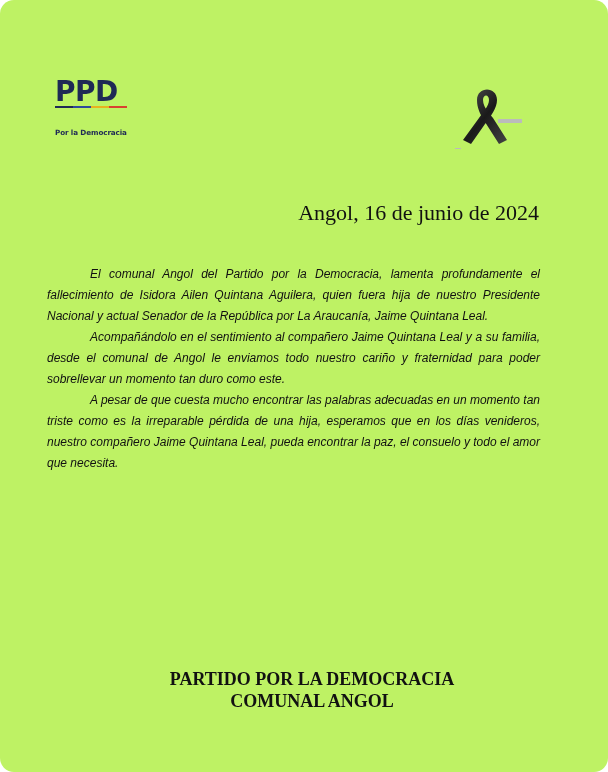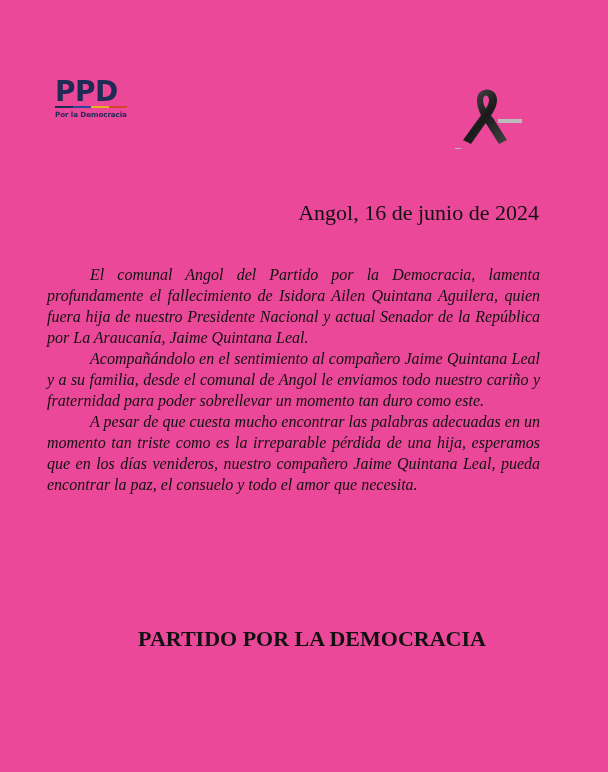--- a/index.html
+++ b/index.html
@@ -1,47 +1,47 @@
 <!DOCTYPE html>
 <html><head>
   <meta charset="utf-8">
   <style>
     html, body { margin: 0; padding: 0; background: #ffffff; }
     body { width: 608px; height: 772px; position: relative; overflow: hidden; }
-    .page { position: absolute; left: 0; top: 0; width: 608px; height: 772px; background: #ec4899; }
+    .page { position: absolute; left: 0; top: 0; width: 608px; height: 772px; background: #bef264; border-radius: 14px; }
 
     .logo { position: absolute; left: 55px; top: 78px; width: 80px; }
     .logo-letters {
       font-family: "DejaVu Sans", sans-serif; font-weight: bold; font-size: 28px;
       color: #1f2a55; letter-spacing: -0.5px; line-height: 28px; height: 27px;
     }
     .logo-bar { display: flex; height: 2px; width: 72px; margin-top: 1px; }
     .logo-bar span { flex: 1; height: 2px; }
     .logo-sub {
       font-family: "DejaVu Sans", sans-serif; font-weight: bold; font-size: 7.2px;
-      color: #1f2a55; margin-top: 2px; white-space: nowrap; letter-spacing: -0.1px;
+      color: #1f2a55; margin-top: 20px; white-space: nowrap; letter-spacing: -0.1px;
     }
 
     .ribbon { position: absolute; left: 455px; top: 82px; width: 80px; height: 70px; }
 
     .date {
       position: absolute; right: 69px; top: 200px;
       font-family: "Liberation Serif", serif; font-size: 22px; color: #111;
     }
 
     .body-text {
       position: absolute; left: 47px; top: 264px; width: 493px;
-      font-family: Liberation Serif, serif; font-style: italic; font-size: 16px;
+      font-family: Liberation Sans, sans-serif; font-style: italic; font-size: 12px;
       line-height: 21px; color: #111; text-align: justify;
     }
     .body-text p { margin: 0; text-indent: 43px; }
 
     .signature {
-      position: absolute; left: 0; width: 608px; top: 628px;
-      font-family: "Liberation Serif", serif; font-weight: bold; font-size: 22px;
+      position: absolute; left: 0; width: 608px; top: 668px;
+      font-family: "Liberation Serif", serif; font-weight: bold; font-size: 18px;
       line-height: 22px; color: #111; text-align: center;
     }
     .signature div { margin-left: 16px; }
   </style>
 </head>
 <body>
 
 <div class="page">
 
   <div class="logo">
@@ -73,15 +73,16 @@
   <div class="date">Angol, 16 de junio de 2024</div>
 
   <div class="body-text">
     <p>El comunal Angol del Partido por la Democracia, lamenta profundamente el fallecimiento de Isidora Ailen Quintana Aguilera, quien fuera hija de nuestro Presidente Nacional y actual Senador de la República por La Araucanía, Jaime Quintana Leal.</p>
     <p>Acompañándolo en el sentimiento al compañero Jaime Quintana Leal y a su familia, desde el comunal de Angol le enviamos todo nuestro cariño y fraternidad para poder sobrellevar un momento tan duro como este.</p>
     <p>A pesar de que cuesta mucho encontrar las palabras adecuadas en un momento tan triste como es la irreparable pérdida de una hija, esperamos que en los días venideros, nuestro compañero Jaime Quintana Leal, pueda encontrar la paz, el consuelo y todo el amor que necesita.</p>
   </div>
 
   <div class="signature">
     <div>PARTIDO POR LA DEMOCRACIA</div>
+    <div>COMUNAL ANGOL</div>
   </div>
 
 </div>
 
 </body></html>

